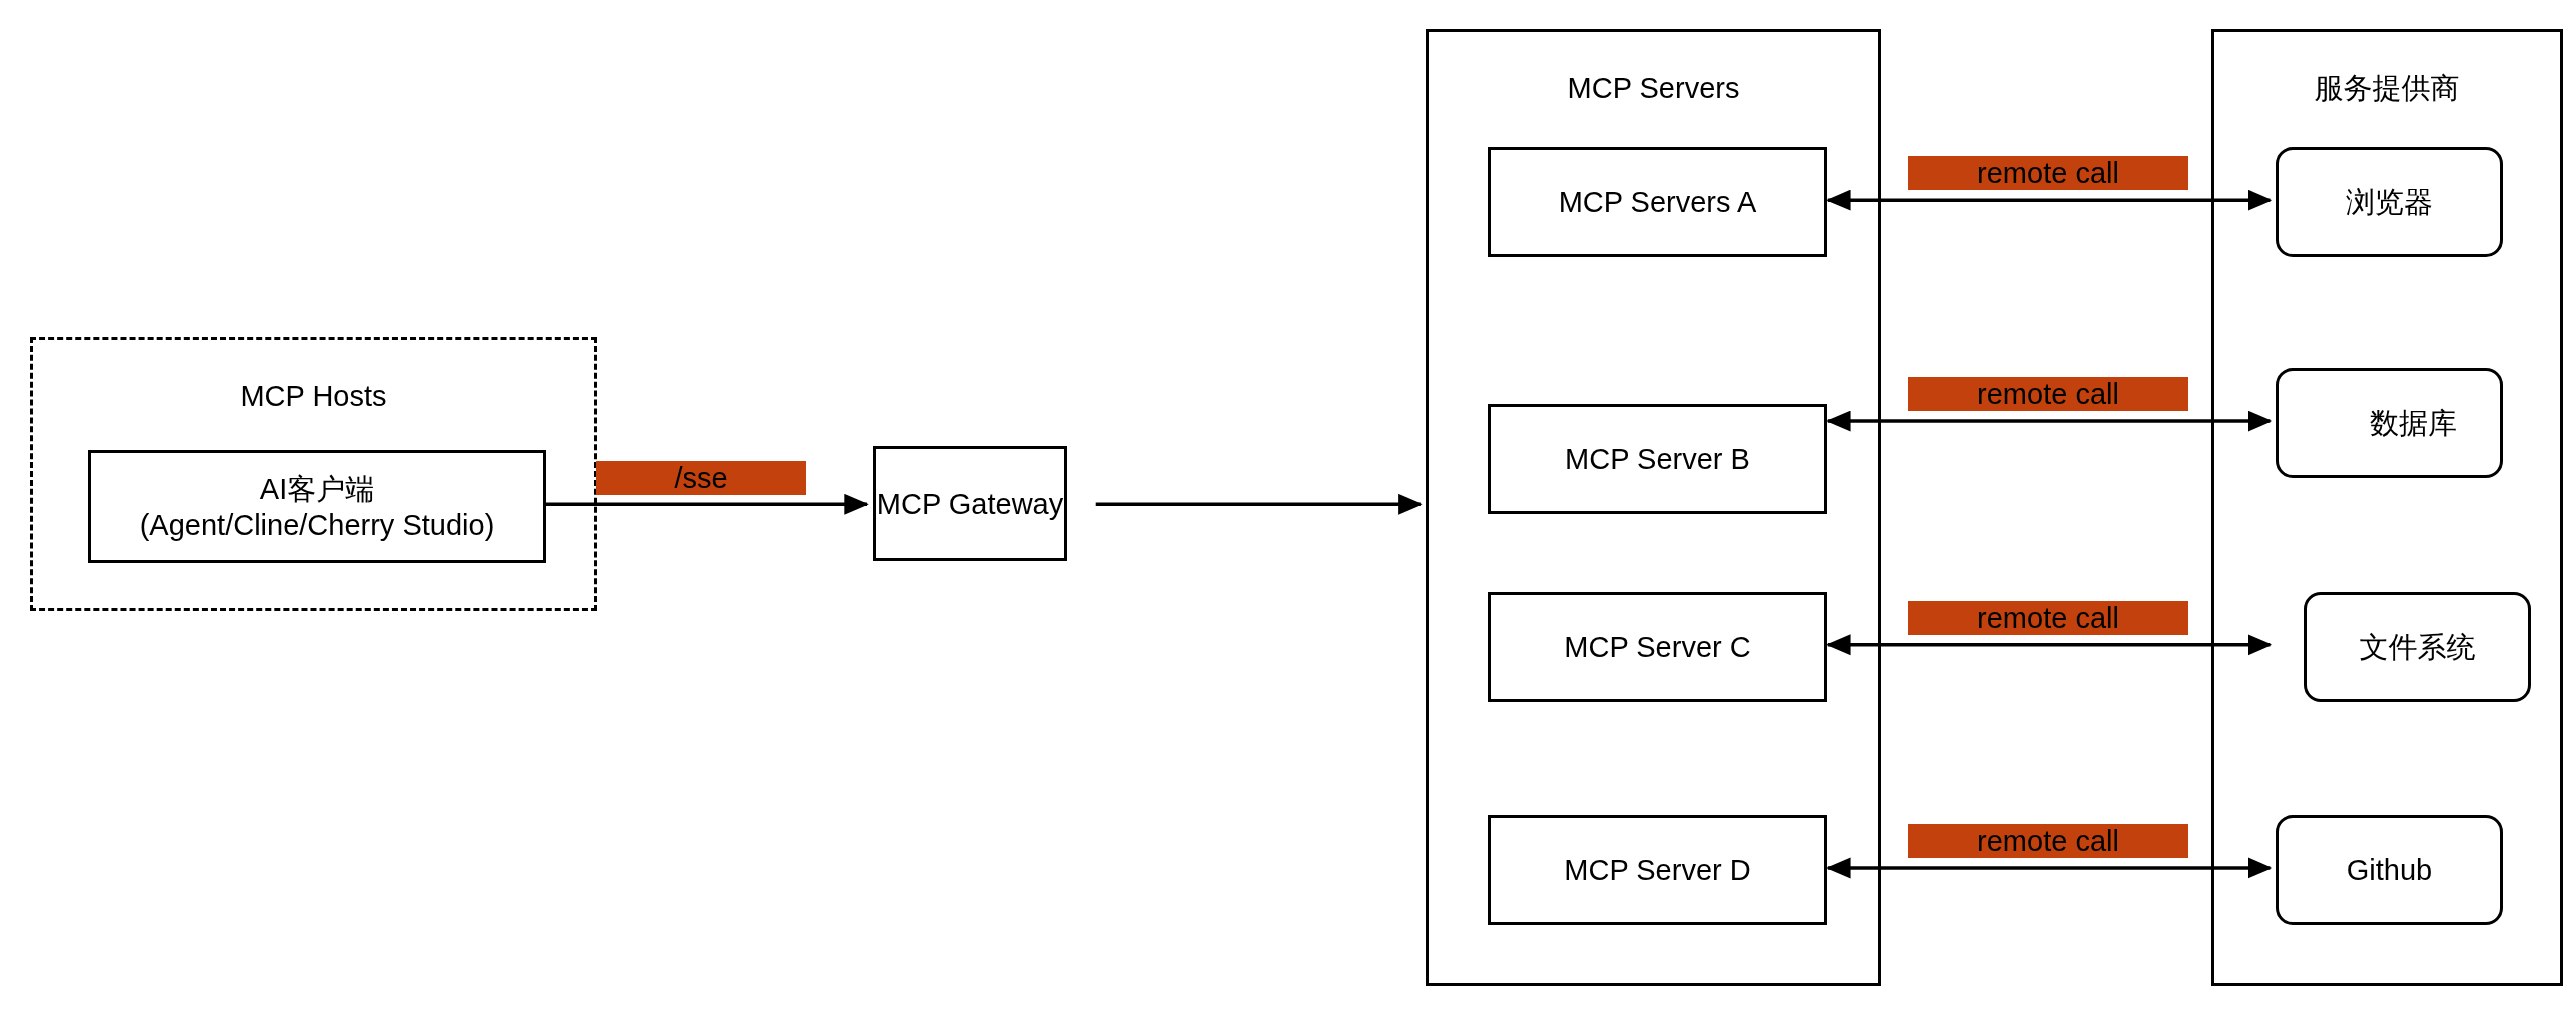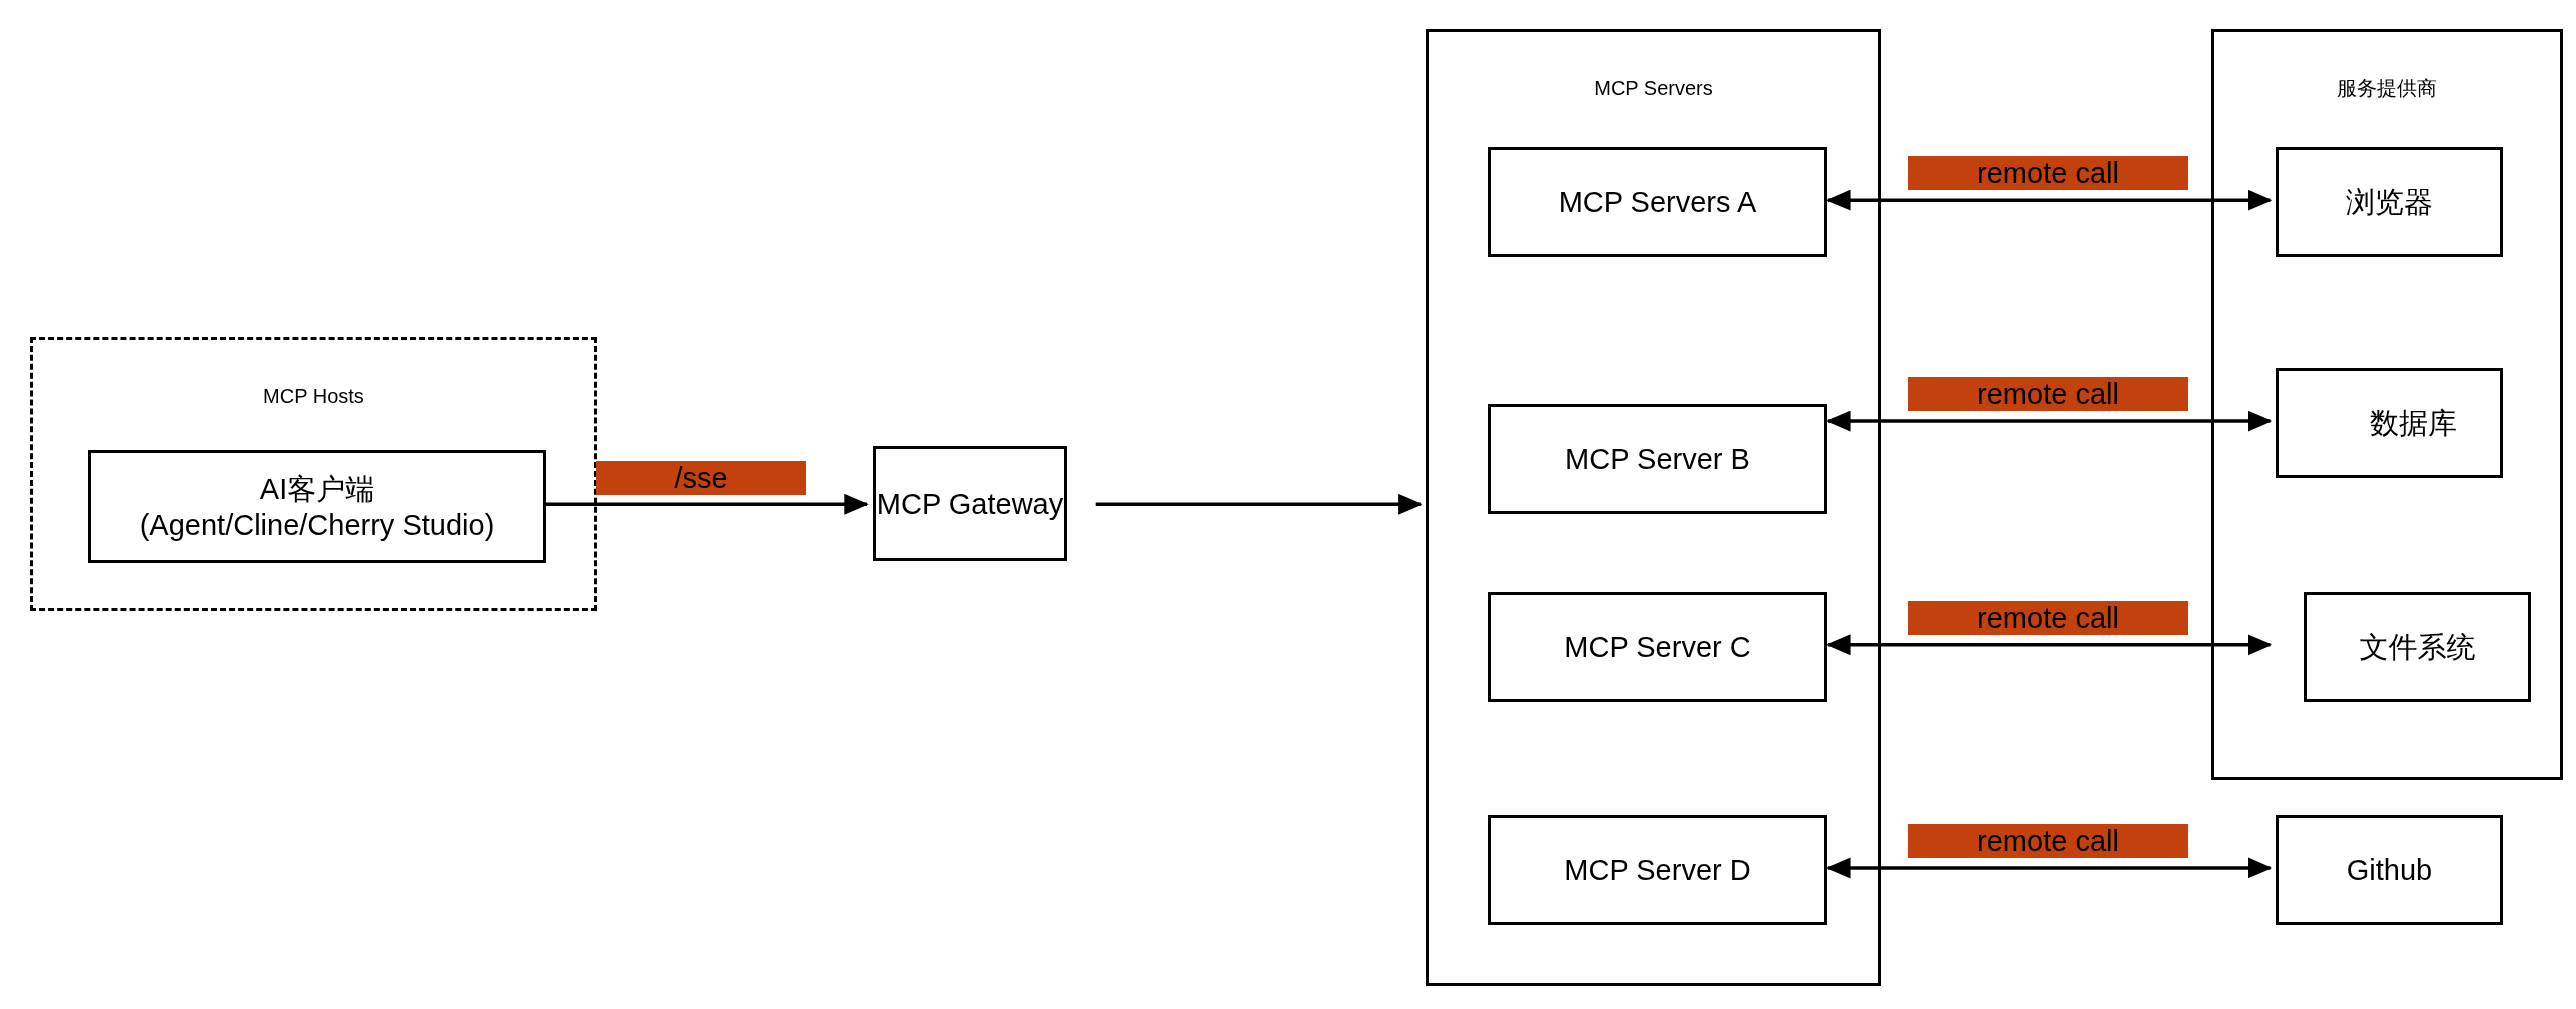--- a/index.html
+++ b/index.html
@@ -21,21 +21,21 @@
     position: absolute;
     box-sizing: border-box;
     background: transparent;
   }
   .group.dashed { border: 3.5px dashed #000000; }
   .group.solid  { border: 3.5px solid #000000; }
   .group-title {
     position: absolute;
     left: 0; right: 0;
     text-align: center;
-    font-size: 20px;
+    font-size: 29px;
     line-height: 35px;
     white-space: nowrap;
   }
   .node {
     position: absolute;
     box-sizing: border-box;
     border: 3.5px solid #000000;
     background: #ffffff;
     display: flex;
     flex-direction: column;
@@ -62,23 +62,23 @@
   #gateway       { left: 873px; top: 446px; width: 194px; height: 115px; }
   
   #servers-group { left: 1426px; top: 29px; width: 455px; height: 957px; }
   #servers-title { top: 39px; }
   .server-node   { left: 59px; width: 339px; height: 110px; }
   #server-a { top: 115px; }
   #server-b { top: 336px; margin-top: 36px; }
   #server-c { top: 560px; }
   #server-d { top: 783px; }
   
-  #providers-group { left: 2211px; top: 29px; width: 352px; height: 751px; }
+  #providers-group { left: 2211px; top: 29px; width: 352px; height: 957px; }
   #providers-title { top: 39px; }
-  .provider-node { left: 62px; width: 227px; height: 110px; }
+  .provider-node { left: 62px; width: 227px; height: 110px; border-radius: 17px; }
   #provider-a { top: 115px; }
   #provider-b { top: 336px; padding-left: 48px; }
   #provider-c { top: 560px; margin-left: 28px; }
   #provider-d { top: 783px; }
   
   #sse-label { left: 596px;  top: 461px; width: 210px; }
   .remote-label { left: 1908px; width: 280px; }
   #remote-label-a { top: 156px; }
   #remote-label-b { top: 377px; }
   #remote-label-c { top: 601px; }

